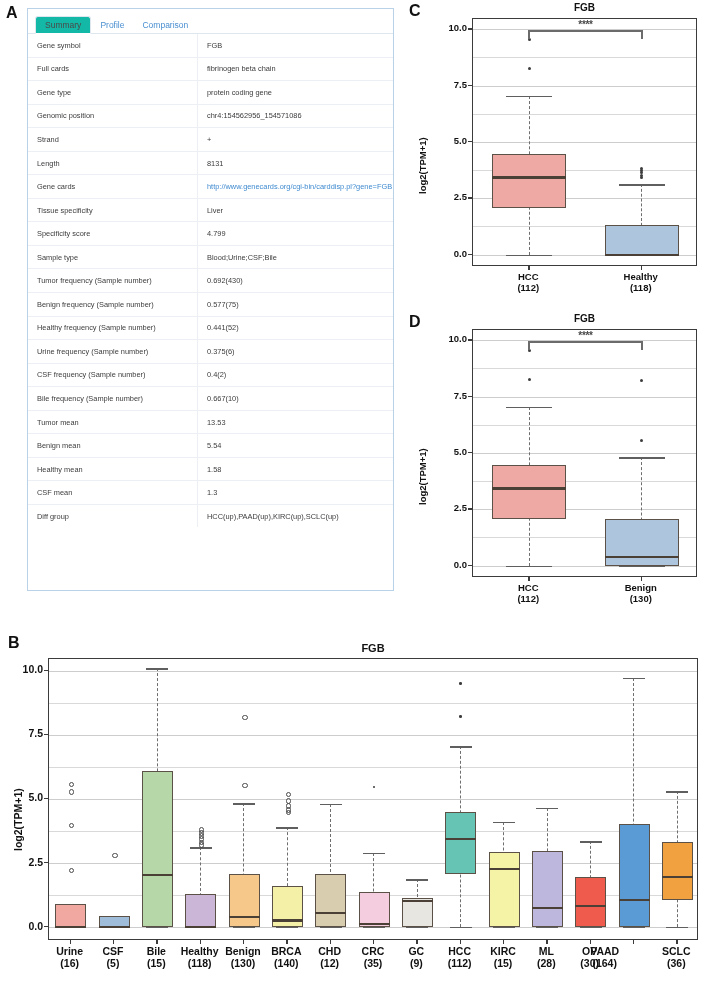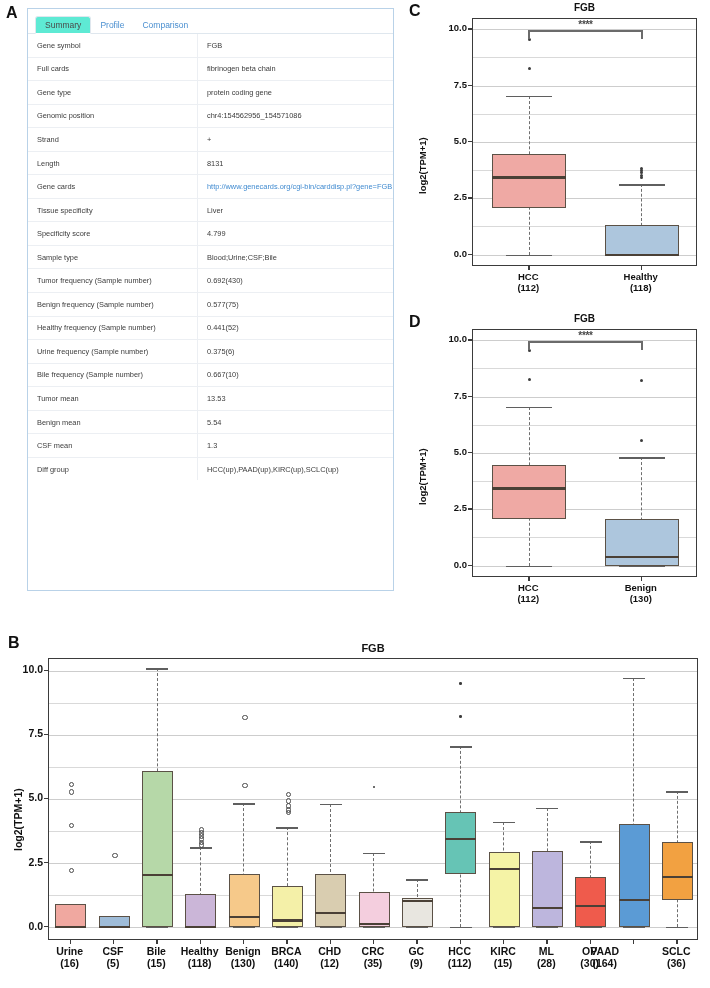--- a/index.html
+++ b/index.html
@@ -6,21 +6,21 @@
   body{width:710px;height:988px;position:relative;font-family:"Liberation Sans",sans-serif;overflow:hidden;}
 
   
   .panel-letter{position:absolute;font-weight:bold;font-size:16px;color:#111;font-family:"Liberation Sans",sans-serif;}
 
   
   #panel-a{position:absolute;left:27px;top:8px;width:367px;height:583px;
            border:1px solid #b9d2e8;background:#fff;box-sizing:border-box;}
   .tabbar{height:25px;border-bottom:1px solid #dfe7ee;display:flex;align-items:flex-end;padding-left:7px;box-sizing:border-box;background:#fff;}
   .tab{font-size:8.5px;padding:4px 9px 4px 9px;color:#4a8fd0;cursor:pointer;line-height:1;}
-  .tab.active{color:#4a4a4a;border:1px solid #dfe7ee;border-bottom:1px solid #fff;background:#5eead4;border-radius:3px 3px 0 0;margin-bottom:-1px;}
+  .tab.active{color:#4a4a4a;border:1px solid #dfe7ee;border-bottom:1px solid #fff;background:#14b8a6;border-radius:3px 3px 0 0;margin-bottom:-1px;}
 
   table.infotbl{width:100%;border-collapse:collapse;table-layout:fixed;}
   table.infotbl td{font-size:7.4px;color:#3b3b3b;padding:0 0 0 9px;height:22.55px;
         border-bottom:1px solid #eceff3;vertical-align:middle;overflow:hidden;white-space:nowrap;}
   table.infotbl td.k{width:160px;border-right:1px solid #eceff3;}
   table.infotbl tr:last-child td{border-bottom:none;}
   table.infotbl td.v a{color:#3f8ad0;text-decoration:none;}
 
   
   .chart{position:absolute;}
@@ -110,30 +110,38 @@
         </tr>
         <tr>
           <td class="k">Healthy frequency (Sample number)</td>
           <td class="v">0.441(52)</td>
         </tr>
         <tr>
           <td class="k">Urine frequency (Sample number)</td>
           <td class="v">0.375(6)</td>
         </tr>
         <tr>
+          <td class="k">CSF frequency (Sample number)</td>
+          <td class="v">0.4(2)</td>
+        </tr>
+        <tr>
           <td class="k">Bile frequency (Sample number)</td>
           <td class="v">0.667(10)</td>
         </tr>
         <tr>
           <td class="k">Tumor mean</td>
           <td class="v">13.53</td>
         </tr>
         <tr>
           <td class="k">Benign mean</td>
           <td class="v">5.54</td>
+        </tr>
+        <tr>
+          <td class="k">Healthy mean</td>
+          <td class="v">1.58</td>
         </tr>
         <tr>
           <td class="k">CSF mean</td>
           <td class="v">1.3</td>
         </tr>
         <tr>
           <td class="k">Diff group</td>
           <td class="v">HCC(up),PAAD(up),KIRC(up),SCLC(up)</td>
         </tr>
       </tbody>

